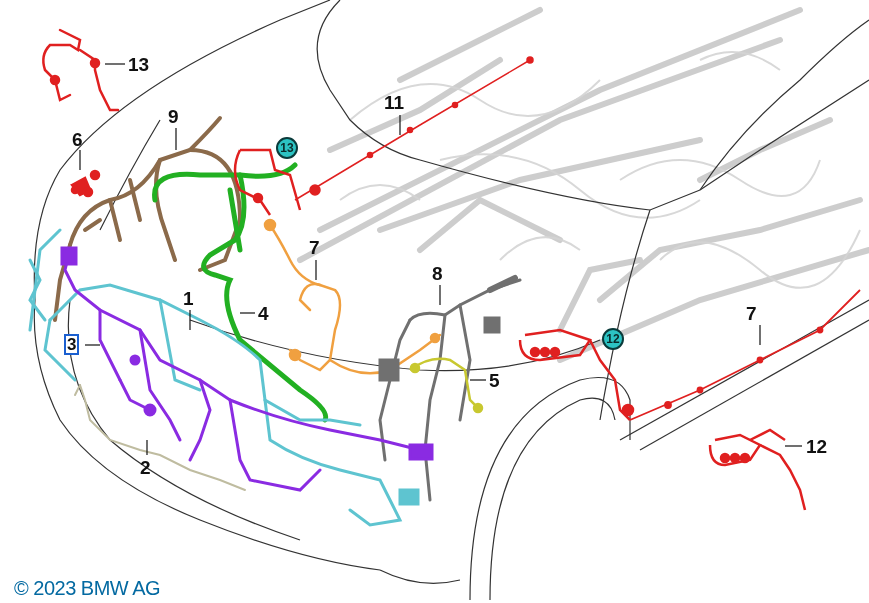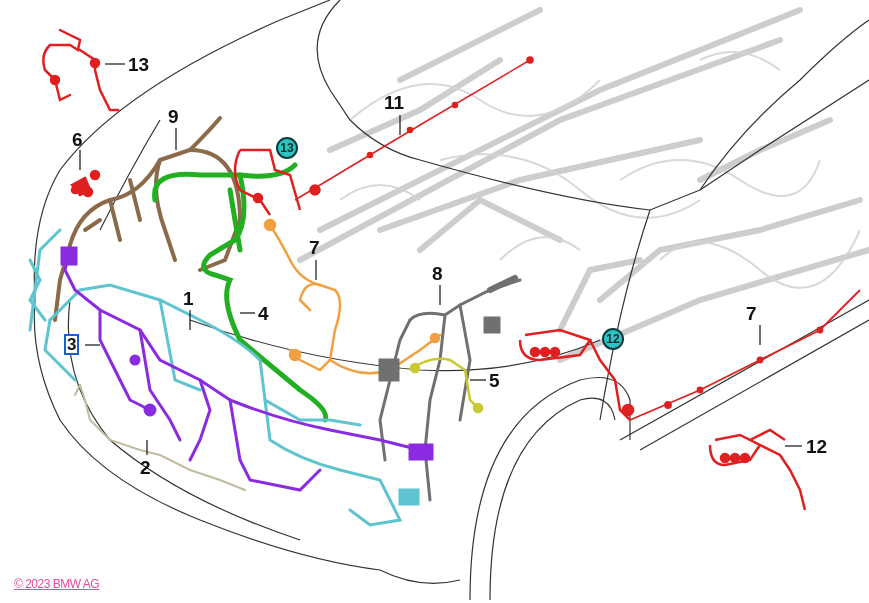--- a/index.html
+++ b/index.html
@@ -3,21 +3,21 @@
 <meta charset="utf-8">
 <style>
   html,body{margin:0;padding:0;background:#ffffff;}
   body{width:869px;height:603px;overflow:hidden;position:relative;font-family:"Liberation Sans",sans-serif;}
   #diagram{position:absolute;left:0;top:0;width:869px;height:603px;}
   .lbl{position:absolute;font-family:"Liberation Sans",sans-serif;font-weight:bold;font-size:19px;color:#111;line-height:1;}
   .lbl.boxed{border:2px solid #1a5fd0;padding:0 1px;background:#fff;}
   .badge{position:absolute;width:22px;height:22px;border-radius:50%;background:#2cc3c3;border:2px solid #0a3a3a;
          font-family:"Liberation Sans",sans-serif;font-weight:bold;font-size:12px;color:#0a2a2a;
          display:flex;align-items:center;justify-content:center;box-sizing:border-box;}
-  .copyright{position:absolute;left:14px;top:577px;font-family:"Liberation Sans",sans-serif;font-size:12px;color:#ec4899;letter-spacing:-0.5px;text-decoration:underline;}
+  .copyright{position:absolute;left:14px;top:577px;font-family:"Liberation Sans",sans-serif;font-size:20px;color:#0369a1;letter-spacing:-0.5px;}
 </style>
 </head>
 <body>
 
 <svg id="diagram" viewBox="0 0 869 603" xmlns="http://www.w3.org/2000/svg">
 
   <g stroke="#c8c8c8" fill="none" stroke-width="6" stroke-linecap="round" opacity="0.9">
     <path d="M300 260 L560 120 L780 40"></path>
     <path d="M320 230 L600 90 L800 10"></path>
     <path d="M380 230 L520 180 L700 140"></path>

